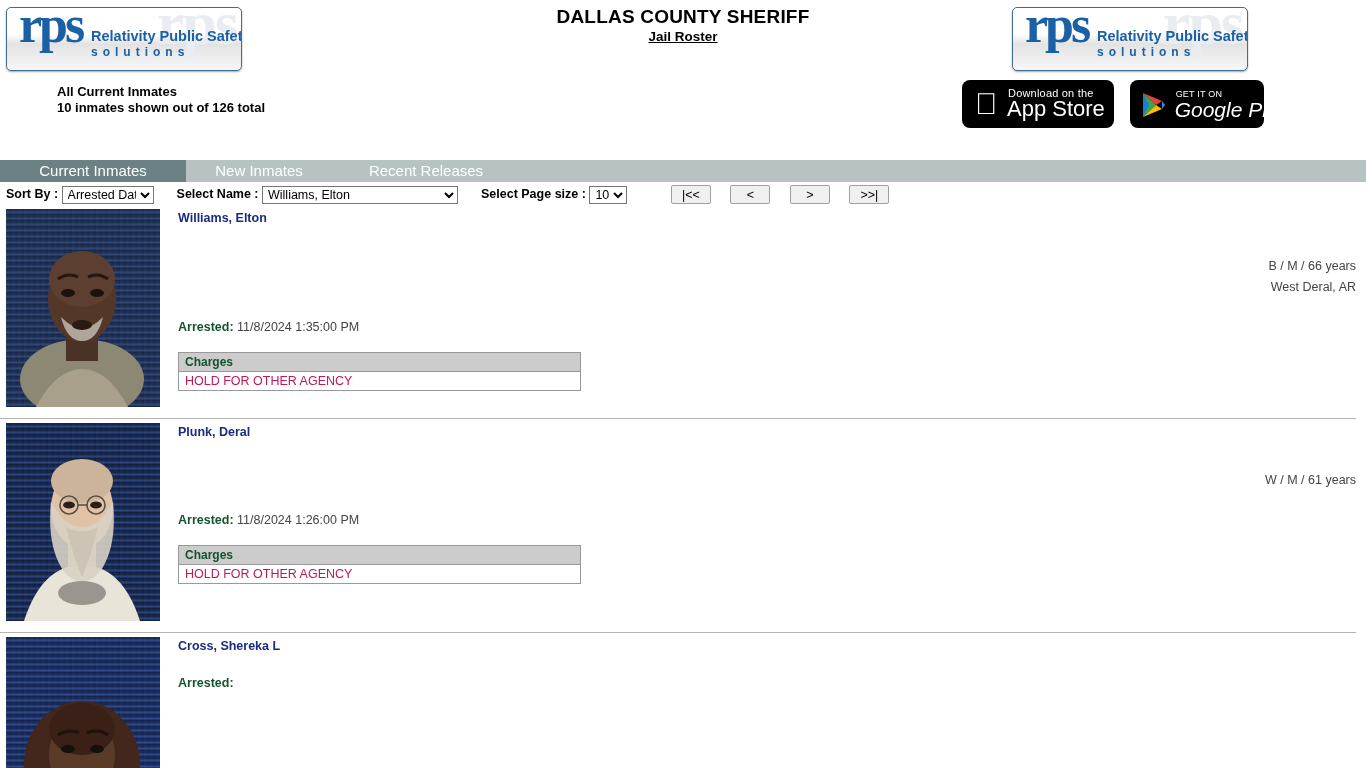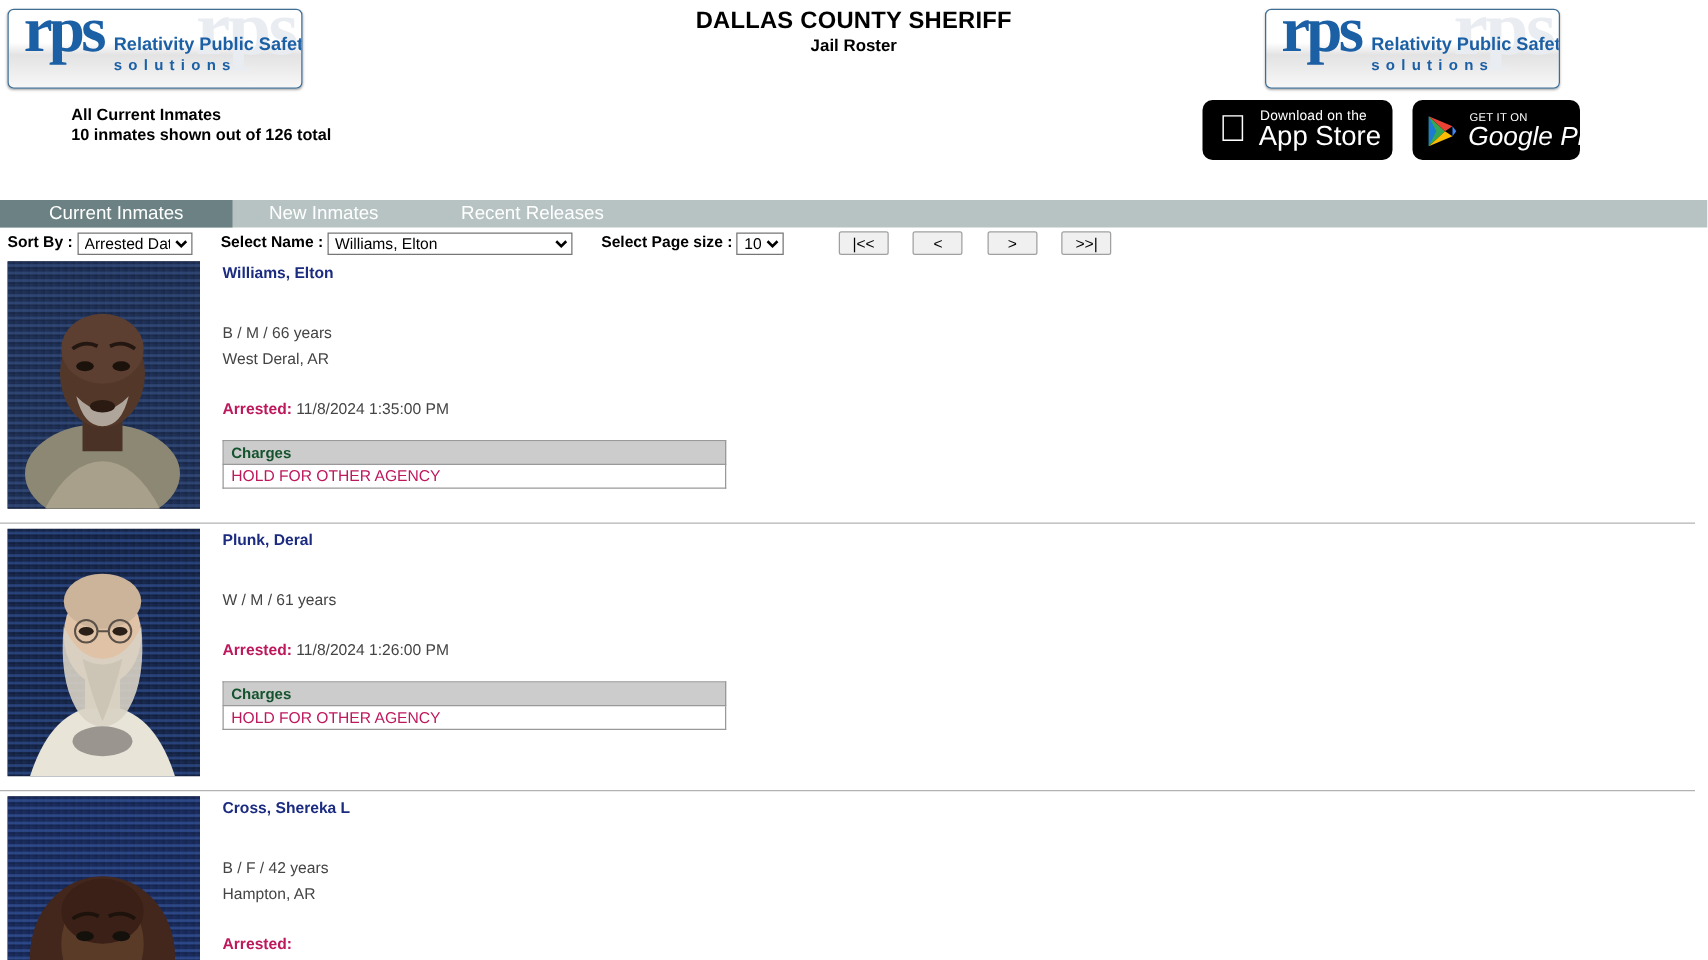--- a/index.html
+++ b/index.html
@@ -84,20 +84,21 @@
   .site-title {
     font-size: 19px;
     font-weight: bold;
     letter-spacing: .2px;
     line-height: 22px;
   }
   .site-subtitle {
     font-size: 13.5px;
     font-weight: bold;
     line-height: 18px;
+    text-decoration: underline;
   }
 
   
   .summary {
     position: absolute;
     left: 57px; top: 84px;
     font-size: 13px;
     font-weight: bold;
     line-height: 16px;
   }
@@ -243,28 +244,29 @@
     color: #1b2b80;
     text-decoration: none;
     line-height: 16px;
     cursor: pointer;
   }
   .demographics {
     margin-top: 30px;
     font-size: 12.5px;
     color: #444;
     line-height: 21px;
+    text-align: right;
   }
   .arrested {
     margin-top: 21px;
     font-size: 12.5px;
     color: #444;
     line-height: 16px;
   }
-  .arrested b { color: #be185d; }
+  .arrested b { color: #14532d; }
   .charges-table {
     margin-top: 17px;
     width: 403px;
     border-collapse: collapse;
     border: 1px solid #999;
     font-size: 12.5px;
   }
   .charges-table th {
     background: #cccccc;
     text-align: left;
@@ -482,24 +484,20 @@
         <ellipse cx="62" cy="112" rx="7" ry="4" fill="#14100c"></ellipse>
         <ellipse cx="91" cy="112" rx="7" ry="4" fill="#14100c"></ellipse>
         <path d="M52 98 q11 -7 21 -2" stroke="#1d120c" stroke-width="3" fill="none"></path>
         <path d="M81 96 q11 -5 21 2" stroke="#1d120c" stroke-width="3" fill="none"></path>
         <ellipse cx="76" cy="140" rx="8" ry="5" fill="#331d14"></ellipse>
         <path d="M58 162 q18 14 36 0 q-14 16 -36 0z" fill="#2a1711"></path>
       </svg>
     </div>
     <div class="details">
       <a class="inmate-name">Cross, Shereka L</a>
-      <div class="demographics">
-        <div>B / F / 42 years</div>
-        <div>Hampton, AR</div>
-      </div>
       <div class="arrested">
         <b>Arrested:</b>
         <span></span>
       </div>
     </div>
   </div>
 
 </div>
 
 </body></html>

